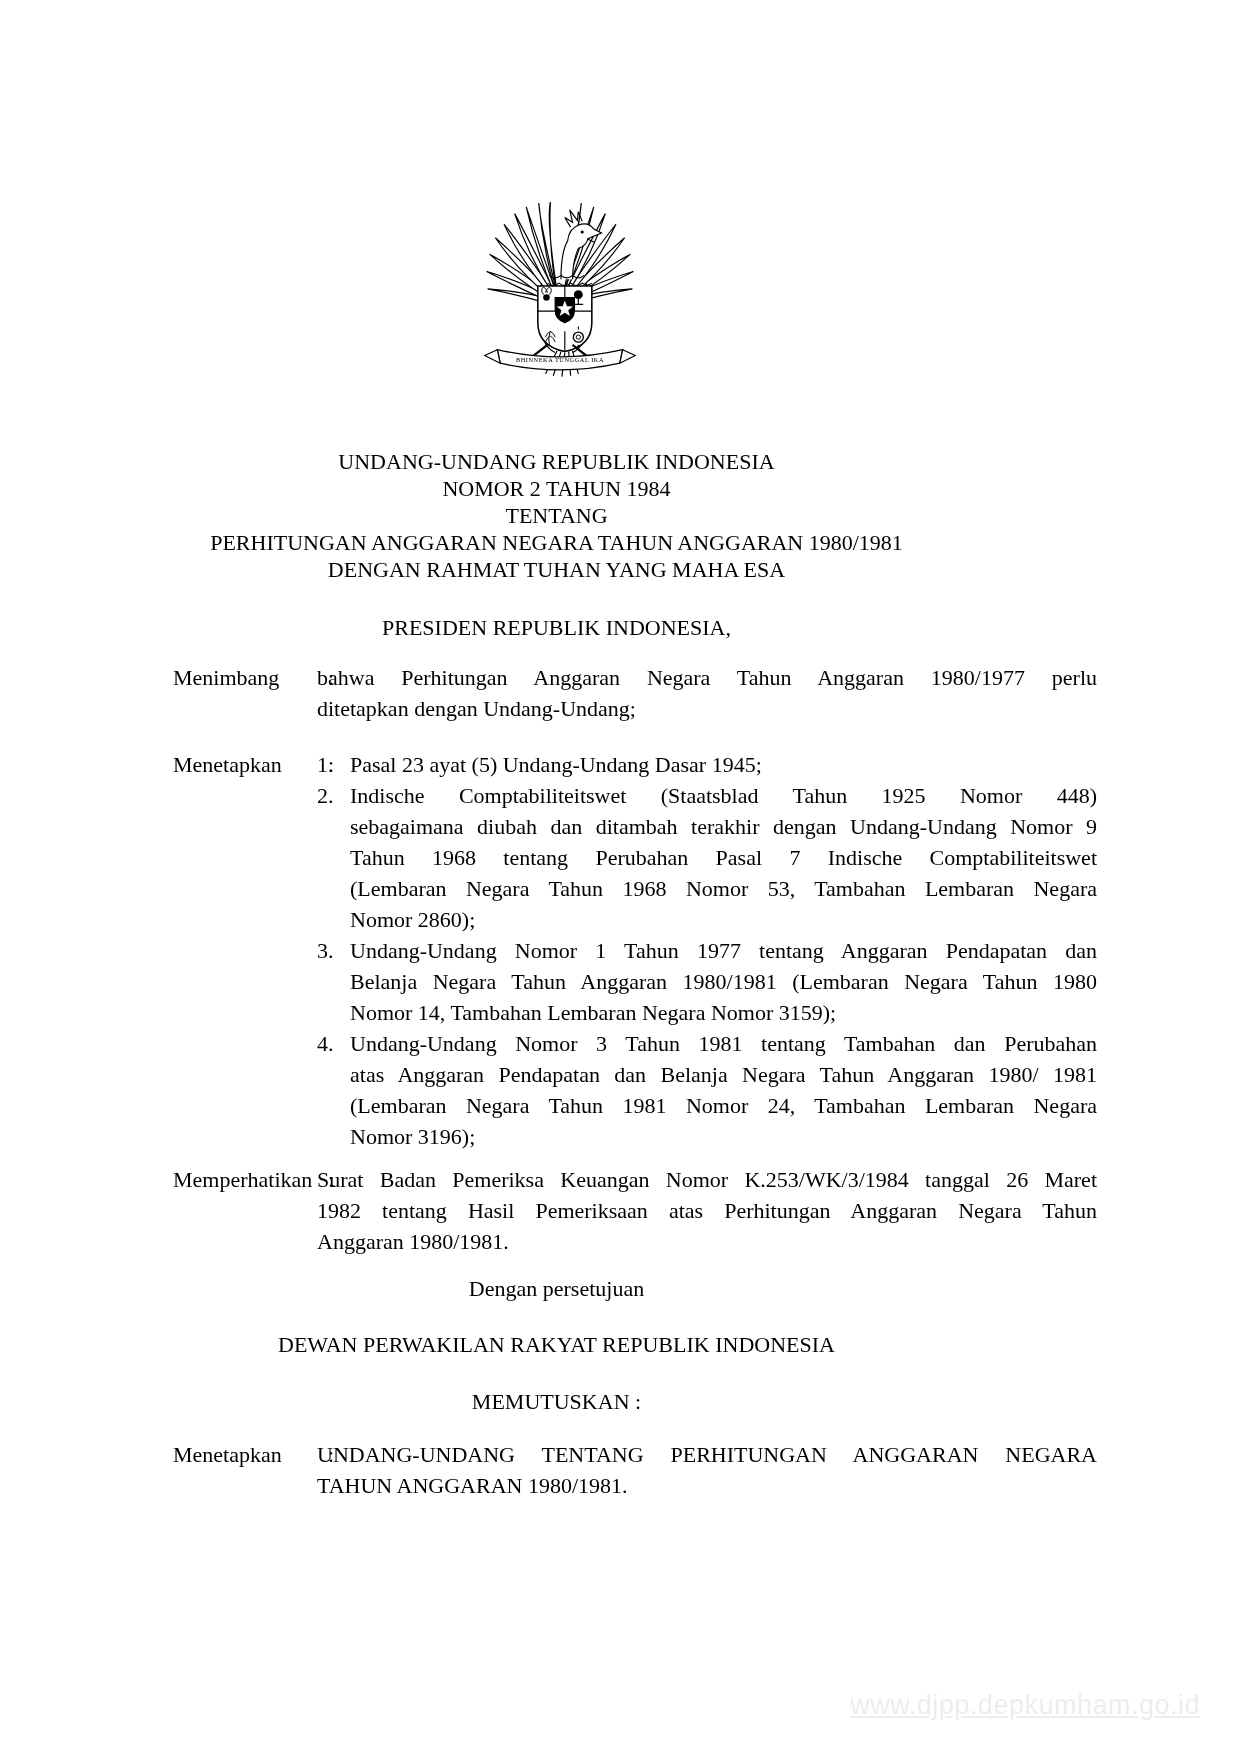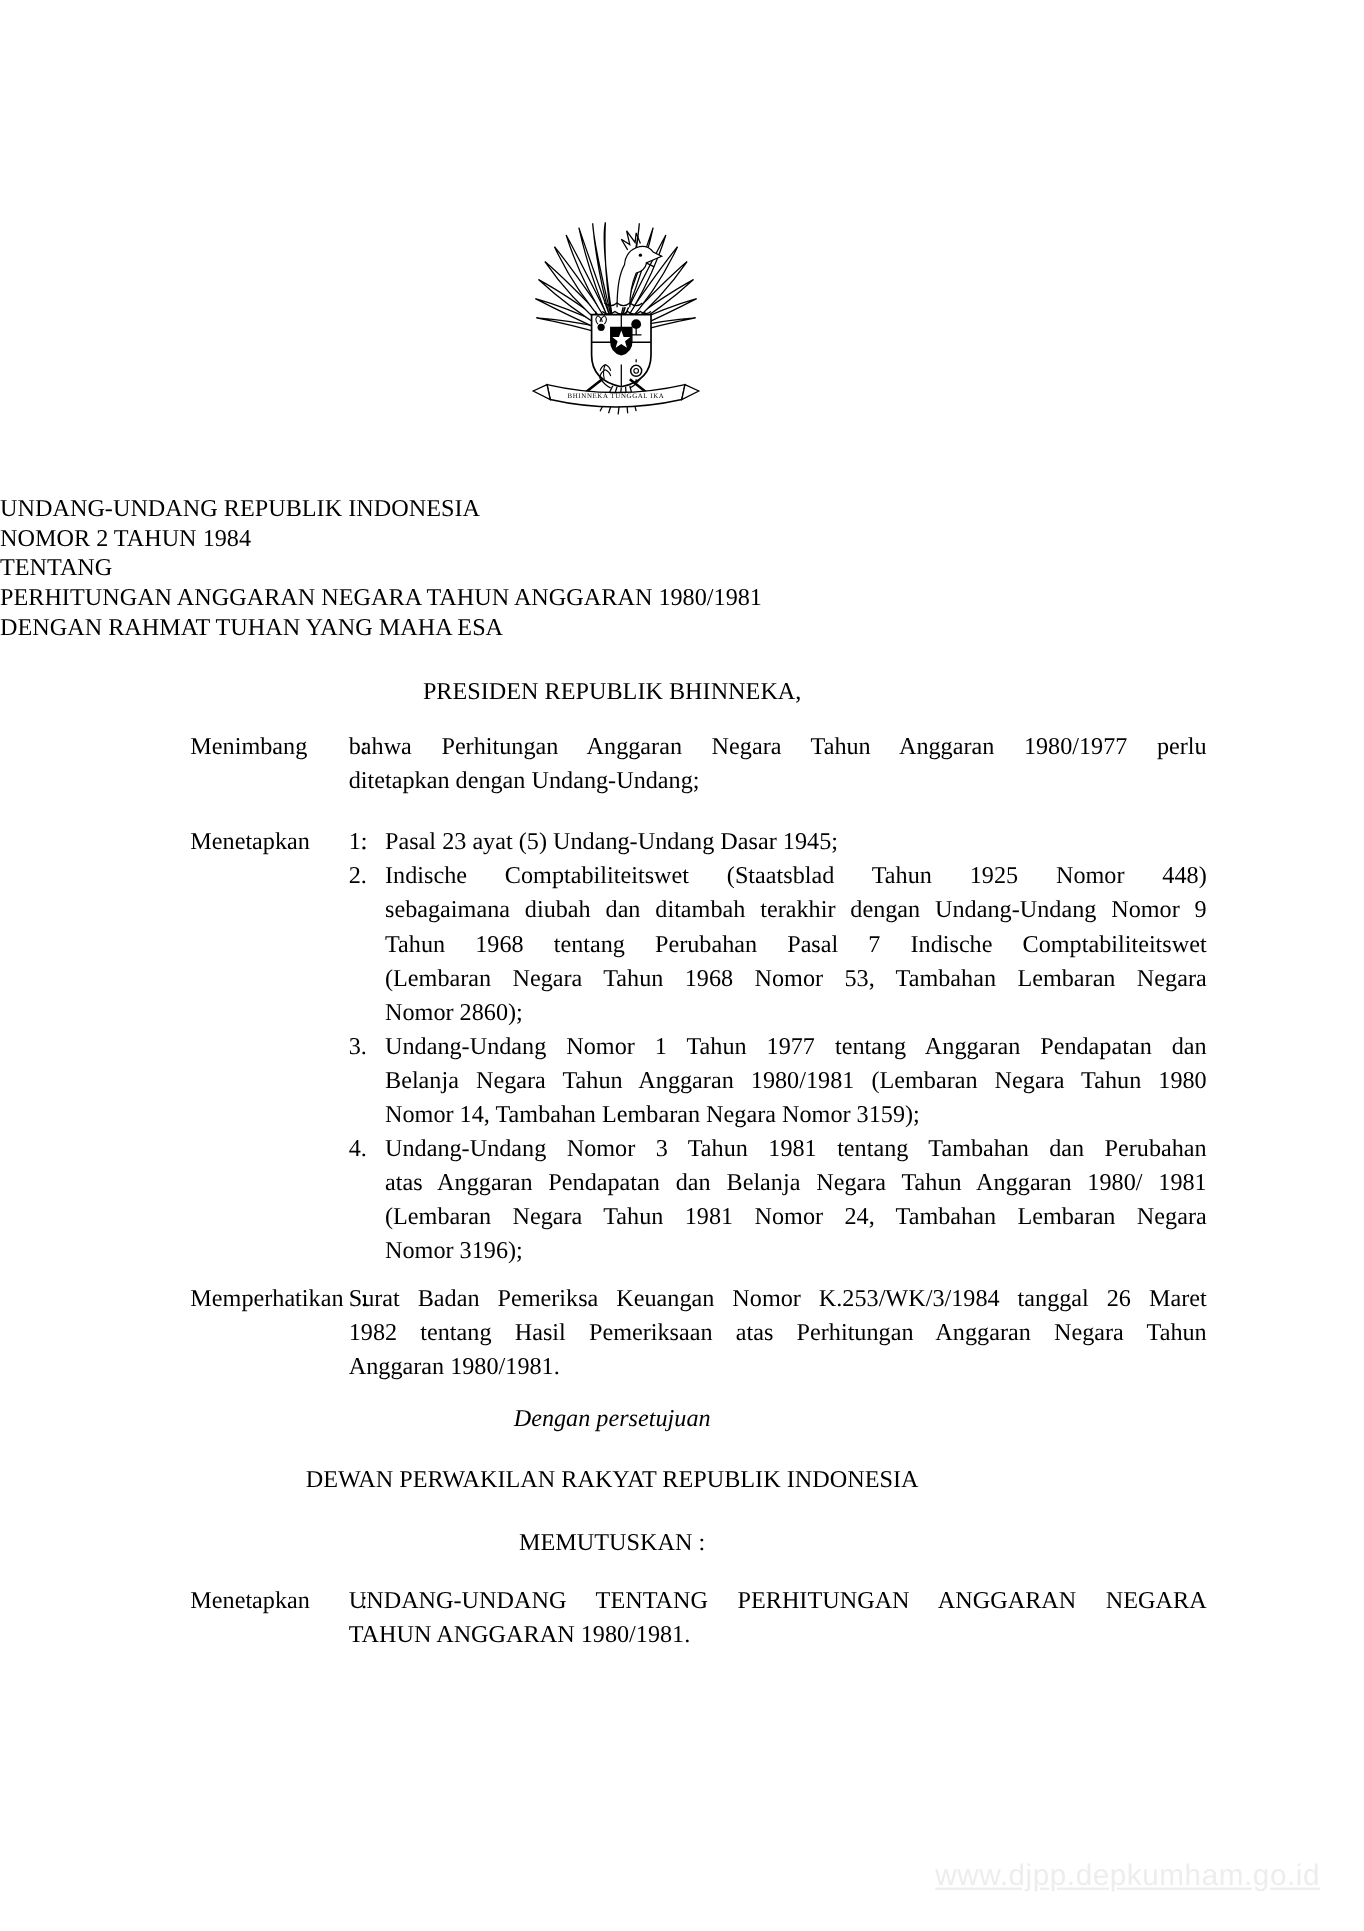--- a/index.html
+++ b/index.html
@@ -3,36 +3,36 @@
 <meta charset="utf-8">
 <style>
   html,body { margin:0; padding:0; background:#ffffff; }
   .page {
     position:relative; width:1240px; height:1755px; background:#ffffff;
     font-family:"Liberation Serif","DejaVu Serif",serif; color:#000;
     overflow:hidden;
   }
   .emblem { position:absolute; left:478px; top:192px; width:164px; height:188px; }
   .content { position:absolute; left:0; top:448px; width:1113px; }
-  .title-block { font-size:22px; line-height:27px; }
+  .title-block { text-align:center; font-size:22px; line-height:27px; }
   .presiden { text-align:center; font-size:22px; line-height:27px; margin-top:31px; }
   .clause {
     display:grid; grid-template-columns:155px 29px 1fr;
     margin-left:133px; width:964px; font-size:22px; line-height:31px;
   }
   .clause .label, .clause .colon { text-align:left;margin-left:40px; }
   .m-menimbang { margin-top:21px; }
   .m-mengingat { margin-top:25px; }
   .m-memperhatikan { margin-top:12px; }
   .m-menetapkan { margin-top:22px; }
   .num-item { display:grid; grid-template-columns:33px 1fr; }
   .tl { text-align:justify; text-align-last:justify; }
   .tl-last { text-align-last:left; }
   .centerline { text-align:center; font-size:22px; line-height:31px; }
-  .c1 { margin-top:16px;font-style:italic; }
+  .c1 { margin-top:16px; }
   .c2 { margin-top:25px; }
   .c3 { margin-top:26px; }
   .watermark {
     position:absolute; right:40px; top:1690px;
     font-family:"Liberation Sans","DejaVu Sans",sans-serif;
     font-size:27px; color:#ededed; text-decoration:underline;
     letter-spacing:0.5px;
   }
 </style>
 </head>
@@ -122,21 +122,21 @@
   <div class="content">
 
     <div class="title-block">
       <div>UNDANG-UNDANG REPUBLIK INDONESIA</div>
       <div>NOMOR 2 TAHUN 1984</div>
       <div>TENTANG</div>
       <div>PERHITUNGAN ANGGARAN NEGARA TAHUN ANGGARAN 1980/1981</div>
       <div>DENGAN RAHMAT TUHAN YANG MAHA ESA</div>
     </div>
 
-    <div class="presiden">PRESIDEN REPUBLIK BHINNEKA,</div>
+    <div class="presiden">PRESIDEN REPUBLIK INDONESIA,</div>
 
     <div class="clause m-menimbang">
       <div class="label">Menimbang</div>
       <div class="colon">:</div>
       <div class="body">
           <div class="tl">bahwa Perhitungan Anggaran Negara Tahun Anggaran 1980/1977 perlu</div>
           <div class="tl tl-last">ditetapkan dengan Undang-Undang;</div>
         </div>
     </div>
 

